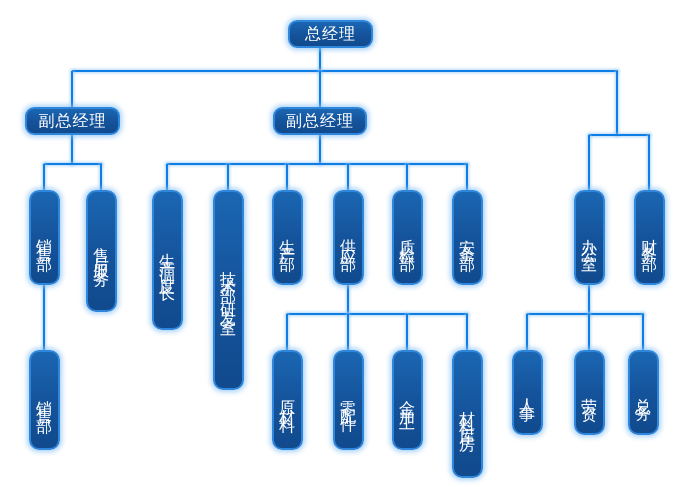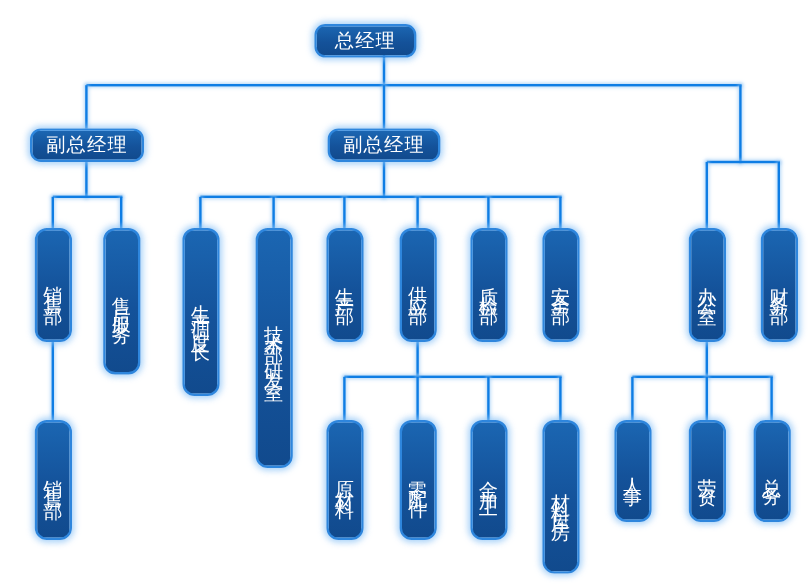--- a/index.html
+++ b/index.html
@@ -76,21 +76,21 @@
     <div class="line" style="left: 287px; top: 313px; width: 181px; height: 2px;"></div>
     <div class="line" style="left: 286px; top: 314px; width: 2px; height: 37px;"></div>
     <div class="line" style="left: 347px; top: 314px; width: 2px; height: 37px;"></div>
     <div class="line" style="left: 406px; top: 314px; width: 2px; height: 37px;"></div>
     <div class="line" style="left: 466px; top: 314px; width: 2px; height: 37px;"></div>
     <div class="line" style="left: 588px; top: 284px; width: 2px; height: 31px;"></div>
     <div class="line" style="left: 527px; top: 313px; width: 117px; height: 2px;"></div>
     <div class="line" style="left: 526px; top: 314px; width: 2px; height: 37px;"></div>
     <div class="line" style="left: 588px; top: 314px; width: 2px; height: 37px;"></div>
     <div class="line" style="left: 642px; top: 314px; width: 2px; height: 37px;"></div>
-    <div class="node node-h" style="left: 262px; top: 20px; width: 85px; height: 28px;">总经理</div>
+    <div class="node node-h" style="left: 288px; top: 20px; width: 85px; height: 28px;">总经理</div>
     <div class="node node-h" style="left: 25px; top: 107px; width: 95px; height: 28px;">副总经理</div>
     <div class="node node-h" style="left: 273px; top: 107px; width: 94px; height: 28px;">副总经理</div>
     <div class="node node-v" style="left: 29px; top: 190px; width: 31px; height: 95px;">销售部</div>
     <div class="node node-v" style="left: 86px; top: 190px; width: 31px; height: 122px;">售后服务</div>
     <div class="node node-v" style="left: 152px; top: 190px; width: 31px; height: 140px;">生产调度长</div>
     <div class="node node-v" style="left: 213px; top: 190px; width: 31px; height: 200px;">技术部（研发室）</div>
     <div class="node node-v" style="left: 272px; top: 190px; width: 31px; height: 95px;">生产部</div>
     <div class="node node-v" style="left: 333px; top: 190px; width: 31px; height: 95px;">供应部</div>
     <div class="node node-v" style="left: 392px; top: 190px; width: 31px; height: 95px;">质检部</div>
     <div class="node node-v" style="left: 452px; top: 190px; width: 31px; height: 95px;">安全部</div>

